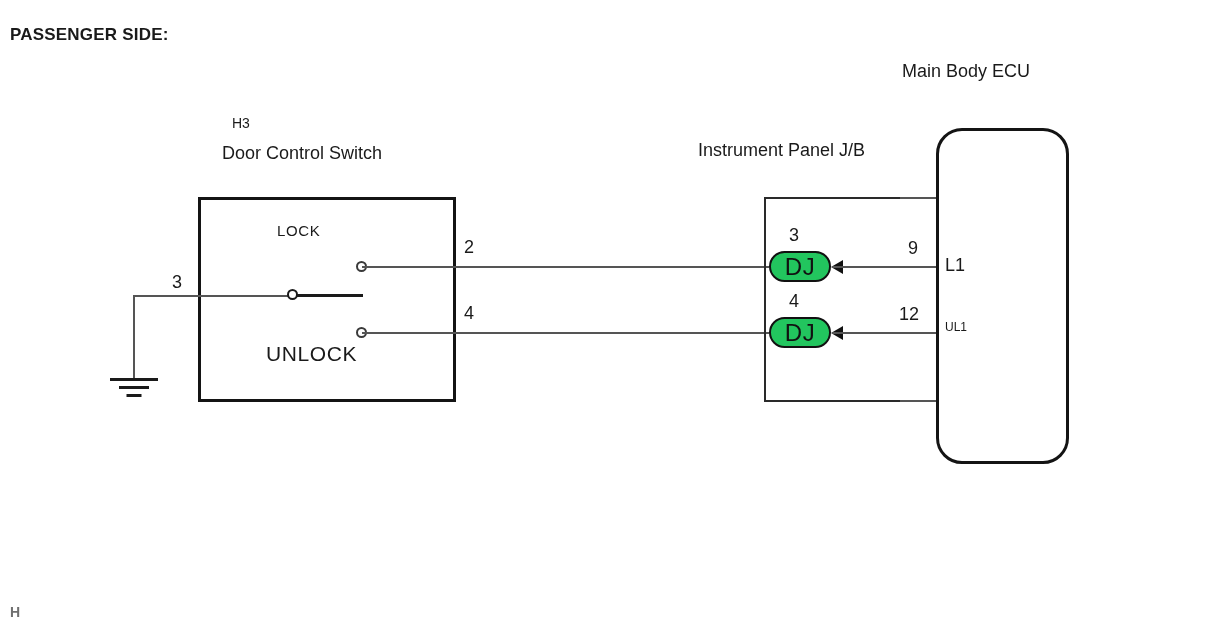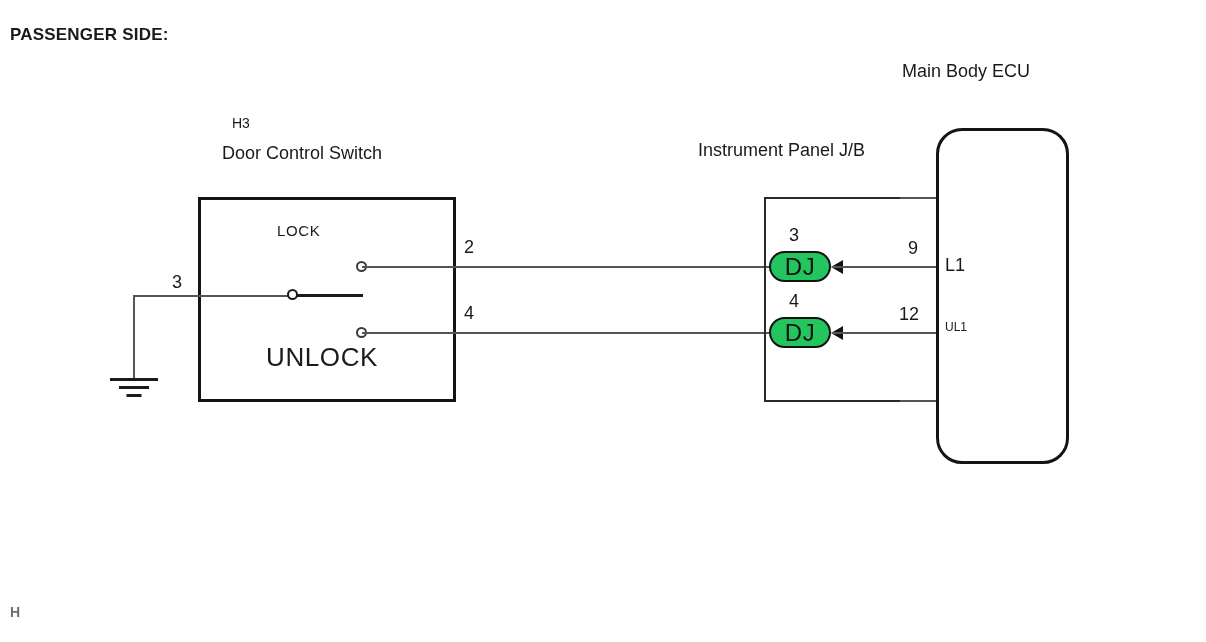--- a/index.html
+++ b/index.html
@@ -53,21 +53,21 @@
   }
   #label-lock {
     left: 277px;
     top: 221px;
     font-size: 15px;
     letter-spacing: 0.6px;
   }
   #label-unlock {
     left: 266px;
     top: 341px;
-    font-size: 26px;
+    font-size: 21px;
     letter-spacing: 0.6px;
   }
   #label-l1 {
     left: 945px;
     top: 254px;
     font-size: 18px;
   }
   #label-ul1 {
     left: 945px;
     top: 320px;

